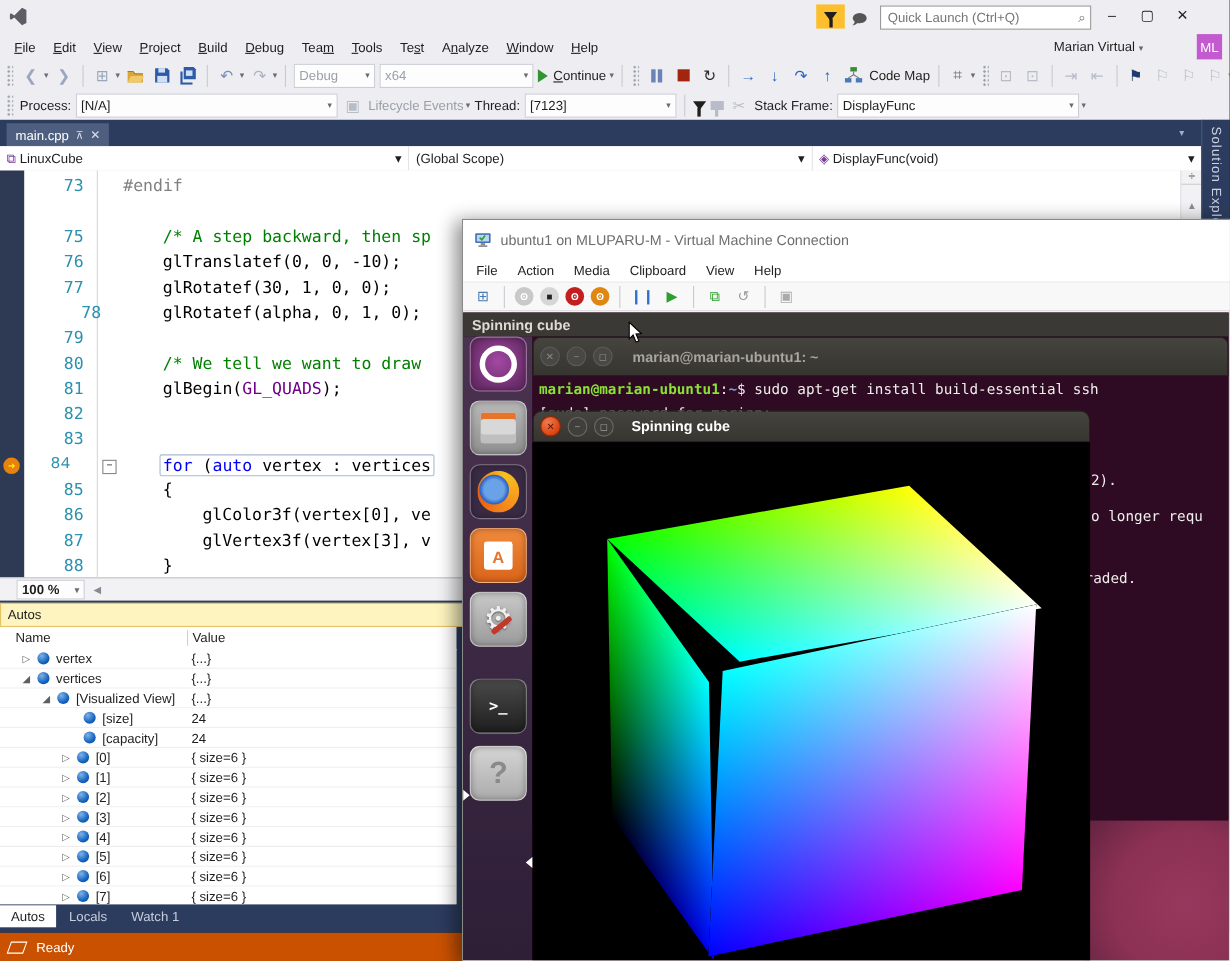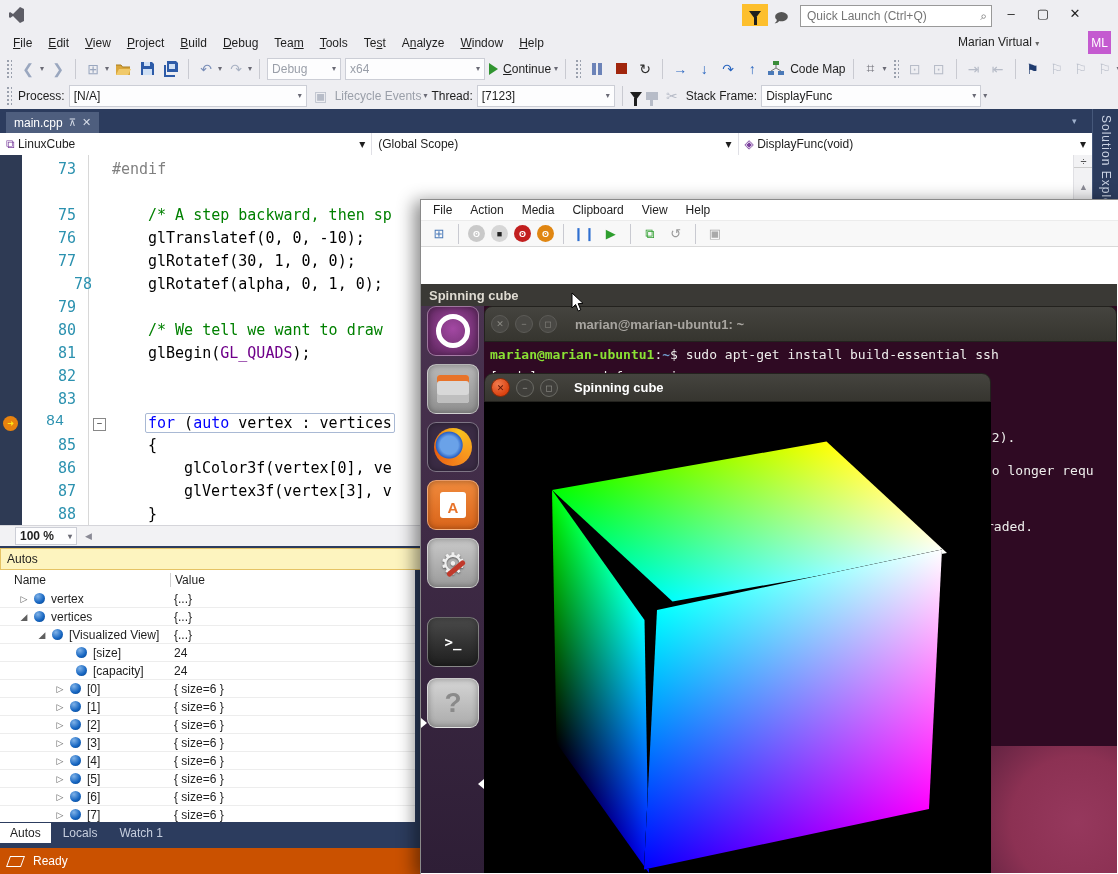--- a/index.html
+++ b/index.html
@@ -425,20 +425,30 @@
     <span class="wtab">Locals</span>
     <span class="wtab">Watch 1</span>
   </div>
 
 <div class="abs statusbar" style="left:0;top:848px;width:1118px;height:26px;">
   <span class="pgram"></span>
   <span>Ready</span>
 </div>
 
 <div class="abs vmwin" style="left:420px;top:199px;width:698px;height:675px;">
+  <div class="vm-title" style="height:36px;">
+    <svg width="16" height="16" viewBox="0 0 16 16">
+        <rect x="1" y="2" width="14" height="9" rx="1" fill="#3f74b8"></rect>
+        <rect x="2.5" y="3.5" width="11" height="6" fill="#bcd6ef"></rect>
+        <rect x="6" y="11" width="4" height="2" fill="#8a8a8a"></rect>
+        <rect x="4" y="13" width="8" height="1.5" fill="#8a8a8a"></rect>
+        <path d="M5 6l2 2 3-4" stroke="#2e9e2e" stroke-width="1.5" fill="none"></path>
+      </svg>
+    <span>ubuntu1 on MLUPARU-M - Virtual Machine Connection</span>
+  </div>
   <div class="vm-menu" id="vm-menu">
       <span>File</span>
       <span>Action</span>
       <span>Media</span>
       <span>Clipboard</span>
       <span>View</span>
       <span>Help</span>
     </div>
   <div class="vm-toolbar" style="height:25px;" id="vm-toolbar">
       <span class="tbi" style="color: rgb(74, 121, 184); font-size: 13px;">⊞</span>

